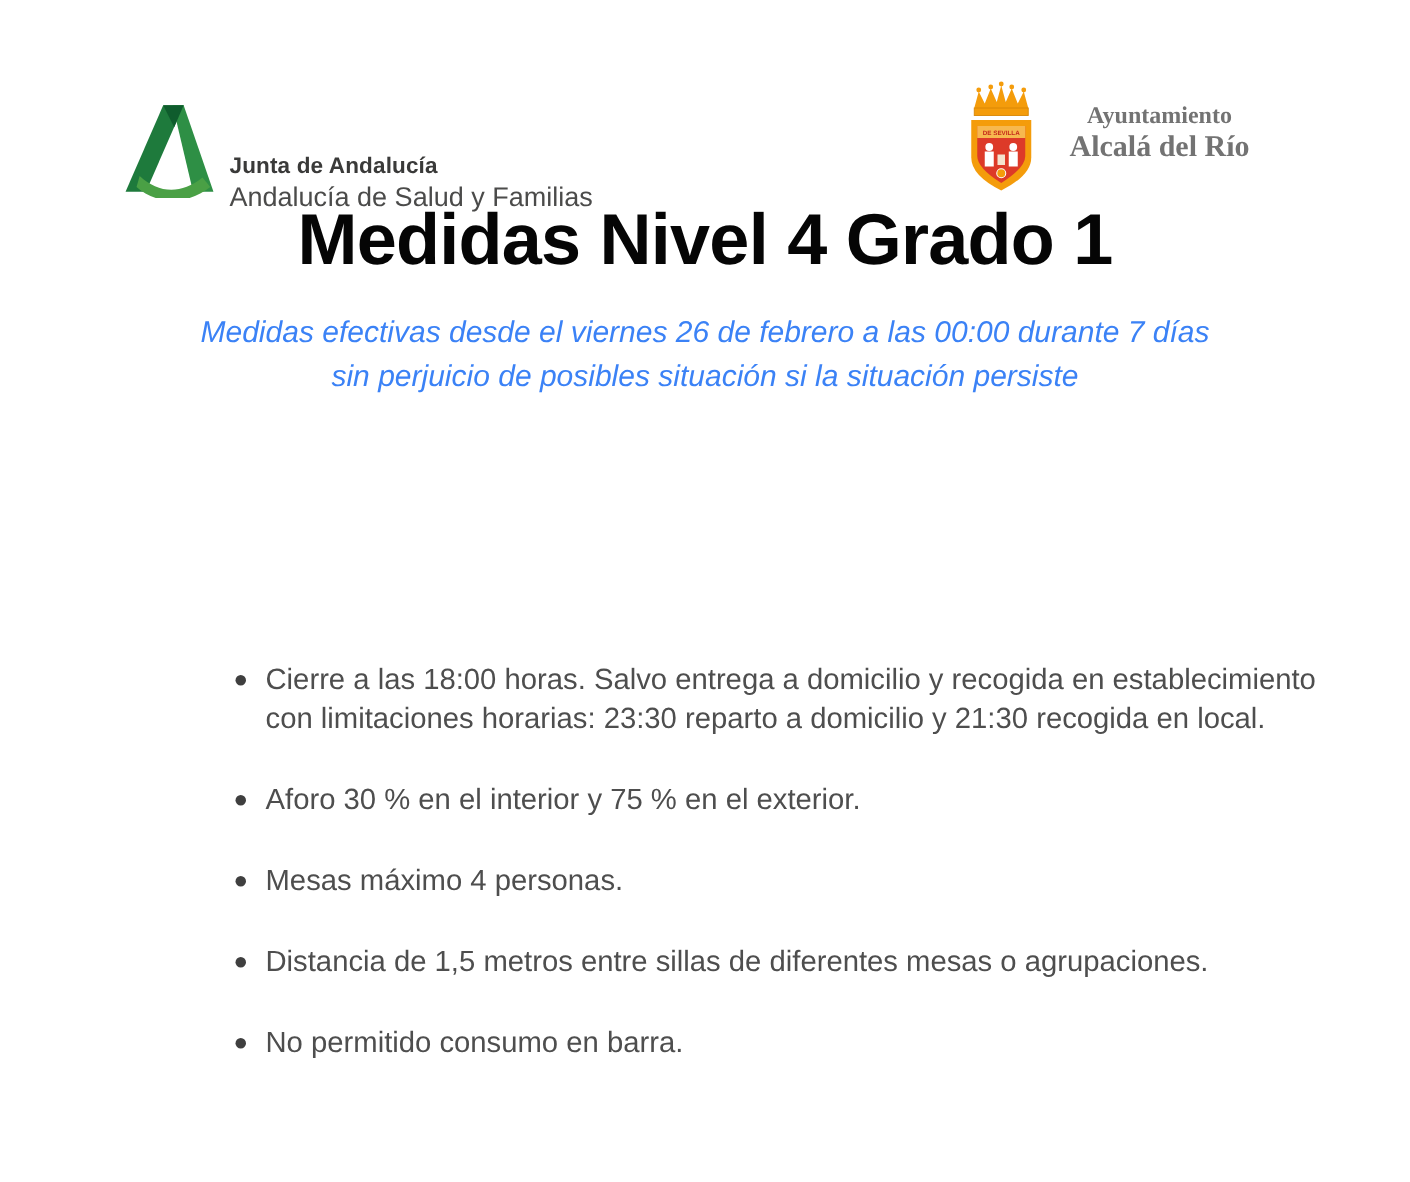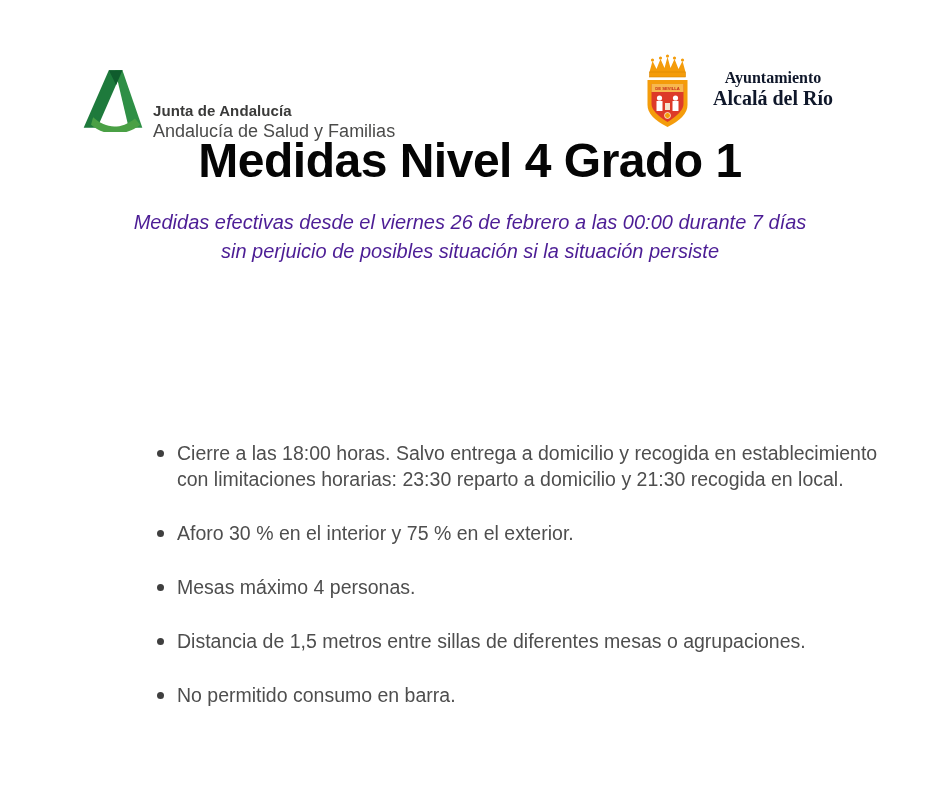--- a/index.html
+++ b/index.html
@@ -34,21 +34,21 @@
   .ayto-lockup {
     position: absolute;
     left: 639px; top: 53px;
     display: flex; align-items: center;
   }
   .crest-box { width: 57px; height: 78px; }
   .ayto-text {
     margin-left: 17px;
     text-align: center;
     font-family: "Liberation Serif", "DejaVu Serif", serif;
-    color: #0f172a;
+    color: #737373;
     padding-bottom: 8px;
   }
   .ayto-line1 { font-size: 16px; font-weight: bold; line-height: 19px; }
   .ayto-line2 { font-size: 20px; font-weight: bold; line-height: 22px; }
 
   
   .doc-title {
     position: absolute;
     left: 0; right: 0; top: 133px;
     text-align: center;
@@ -57,21 +57,21 @@
     letter-spacing: -0.5px;
     color: #050505;
   }
   .doc-subtitle {
     position: absolute;
     left: 0; right: 0; top: 208px;
     text-align: center;
     font-style: italic;
     font-size: 20px;
     line-height: 29px;
-    color: #4c1d95;
+    color: #3b82f6;
   }
 
   
   .section-heading {
     position: absolute;
     left: 128px; top: 356px;
     font-size: 30px;
     font-weight: 800;
     color: #0b0b0b;
   }

